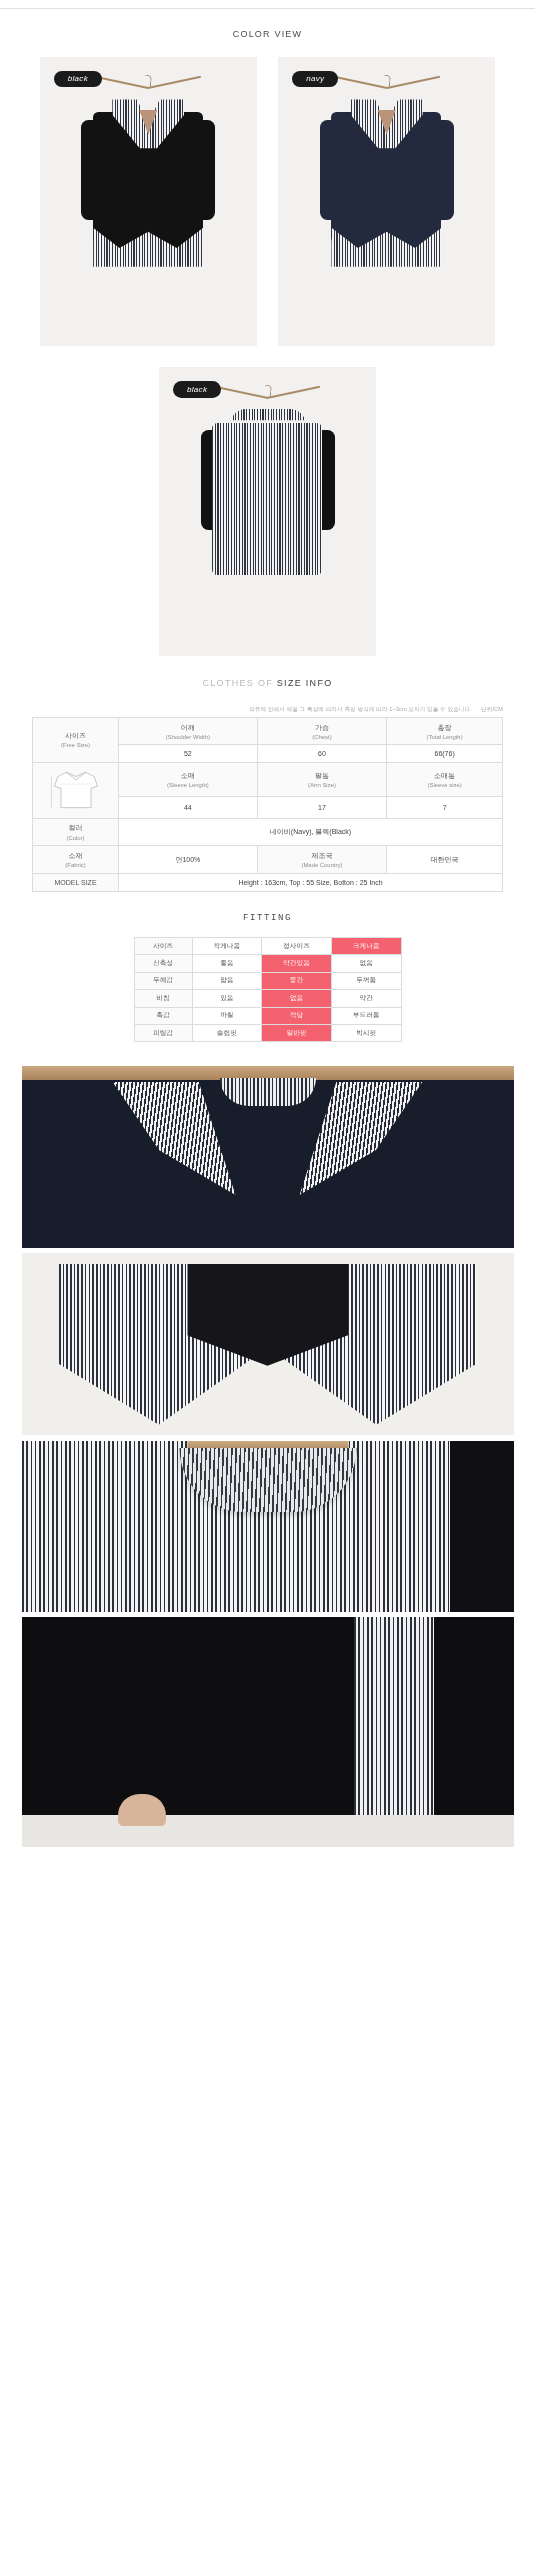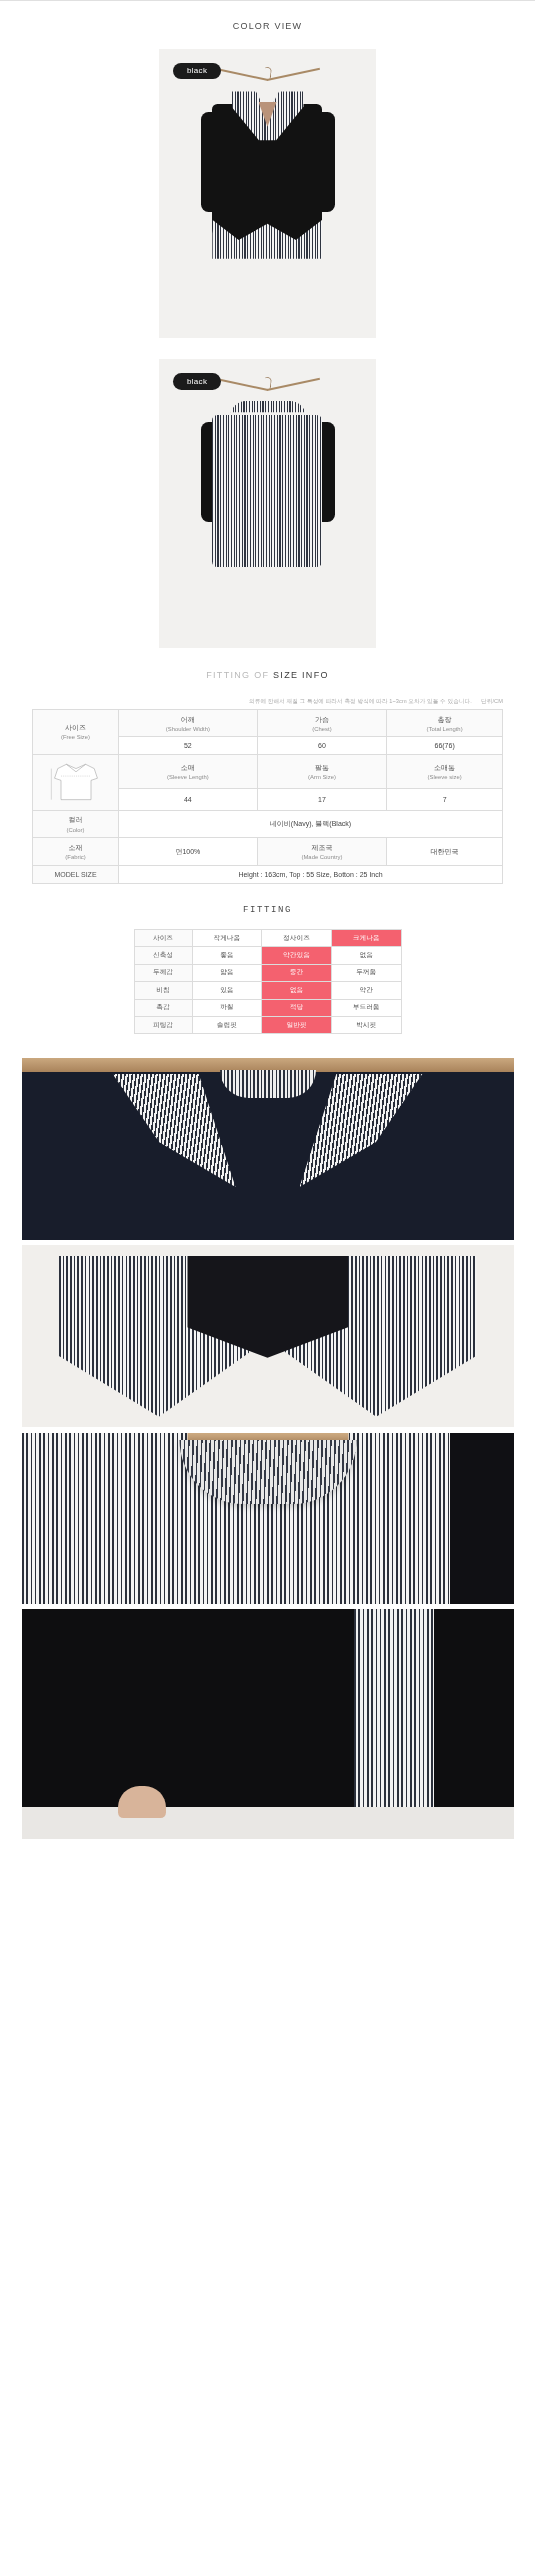--- a/index.html
+++ b/index.html
@@ -4,21 +4,21 @@
 <style>
   * { box-sizing: border-box; }
   html, body { margin: 0; padding: 0; }
   body {
     width: 535px;
     background: #ffffff;
     font-family: "Liberation Sans", sans-serif;
     color: #333;
     -webkit-font-smoothing: antialiased;
   }
-  .page { width: 535px; margin: 0 auto; position: relative; }
+  .page { width: 535px; margin: 8px auto; position: relative; }
 
   
   .top-rule {
     width: 535px; height: 0.5px; background: #e0e0e0;
     margin: 0 0 20.3px 0;
   }
 
   
   .section-title {
     text-align: center;
@@ -31,20 +31,21 @@
   .section-title.size-info {
     color: #b9b9b9;
     letter-spacing: 1.3px;
   }
   .section-title.size-info .hl { color: #3b3b3b; }
   .section-title.fitting { letter-spacing: 1.6px; margin-bottom: 14px; font-family: Liberation Mono, monospace; }
 
   
   .colorview {
     width: 535px;
+    font-style: italic;
   }
   .cv-row {
     display: flex;
     justify-content: center;
     gap: 21.4px;
   }
   .cv-cell { position: relative; width: 217px; }
   .cv-photo {
     width: 217px; height: 289px;
     background: #f2f1ef;
@@ -279,20 +280,38 @@
             <div class="g-sleeveL dark"></div>
             <div class="g-sleeveR dark"></div>
             <div class="g-body dark"></div>
             <div class="g-hem stripe-bg"></div>
             <div class="g-collar stripe-bg"></div>
             <div class="g-vnotch"></div>
           </div>
         </div>
       </div>
 
+      <div class="cv-cell">
+        <div class="cv-label">navy</div>
+        <div class="cv-photo">
+          <div class="hanger">
+            <span class="hook"></span>
+              <span class="barL"></span>
+              <span class="barR"></span>
+          </div>
+          <div class="garment">
+            <div class="g-sleeveL navy"></div>
+            <div class="g-sleeveR navy"></div>
+            <div class="g-body navy"></div>
+            <div class="g-hem stripe-bg"></div>
+            <div class="g-collar stripe-bg"></div>
+            <div class="g-vnotch"></div>
+          </div>
+        </div>
+      </div>
 
     </div>
 
     <div class="cv-row2">
       <div class="cv-cell">
         <div class="cv-label">black</div>
         <div class="cv-photo single">
           <div class="hanger">
             <span class="hook"></span>
               <span class="barL"></span>
@@ -305,21 +324,21 @@
             <div class="g-collar stripe-bg"></div>
           </div>
         </div>
       </div>
     </div>
   </div>
 
   <div class="spacer"></div>
 
   <h2 class="section-title size-info">
-    <span>FITTING OF </span><span class="hl">SIZE INFO</span>
+    <span>CLOTHES OF </span><span class="hl">SIZE INFO</span>
   </h2>
 
   <div class="size-note">
     <span>의류에 한해서 재질 그 특성에 따라서 측정 방식에 따라 1~3cm 오차가 있을 수 있습니다.</span>
     <span class="unit">단위/CM</span>
   </div>
 
   <table class="grid">
     <tbody>
         <tr>

